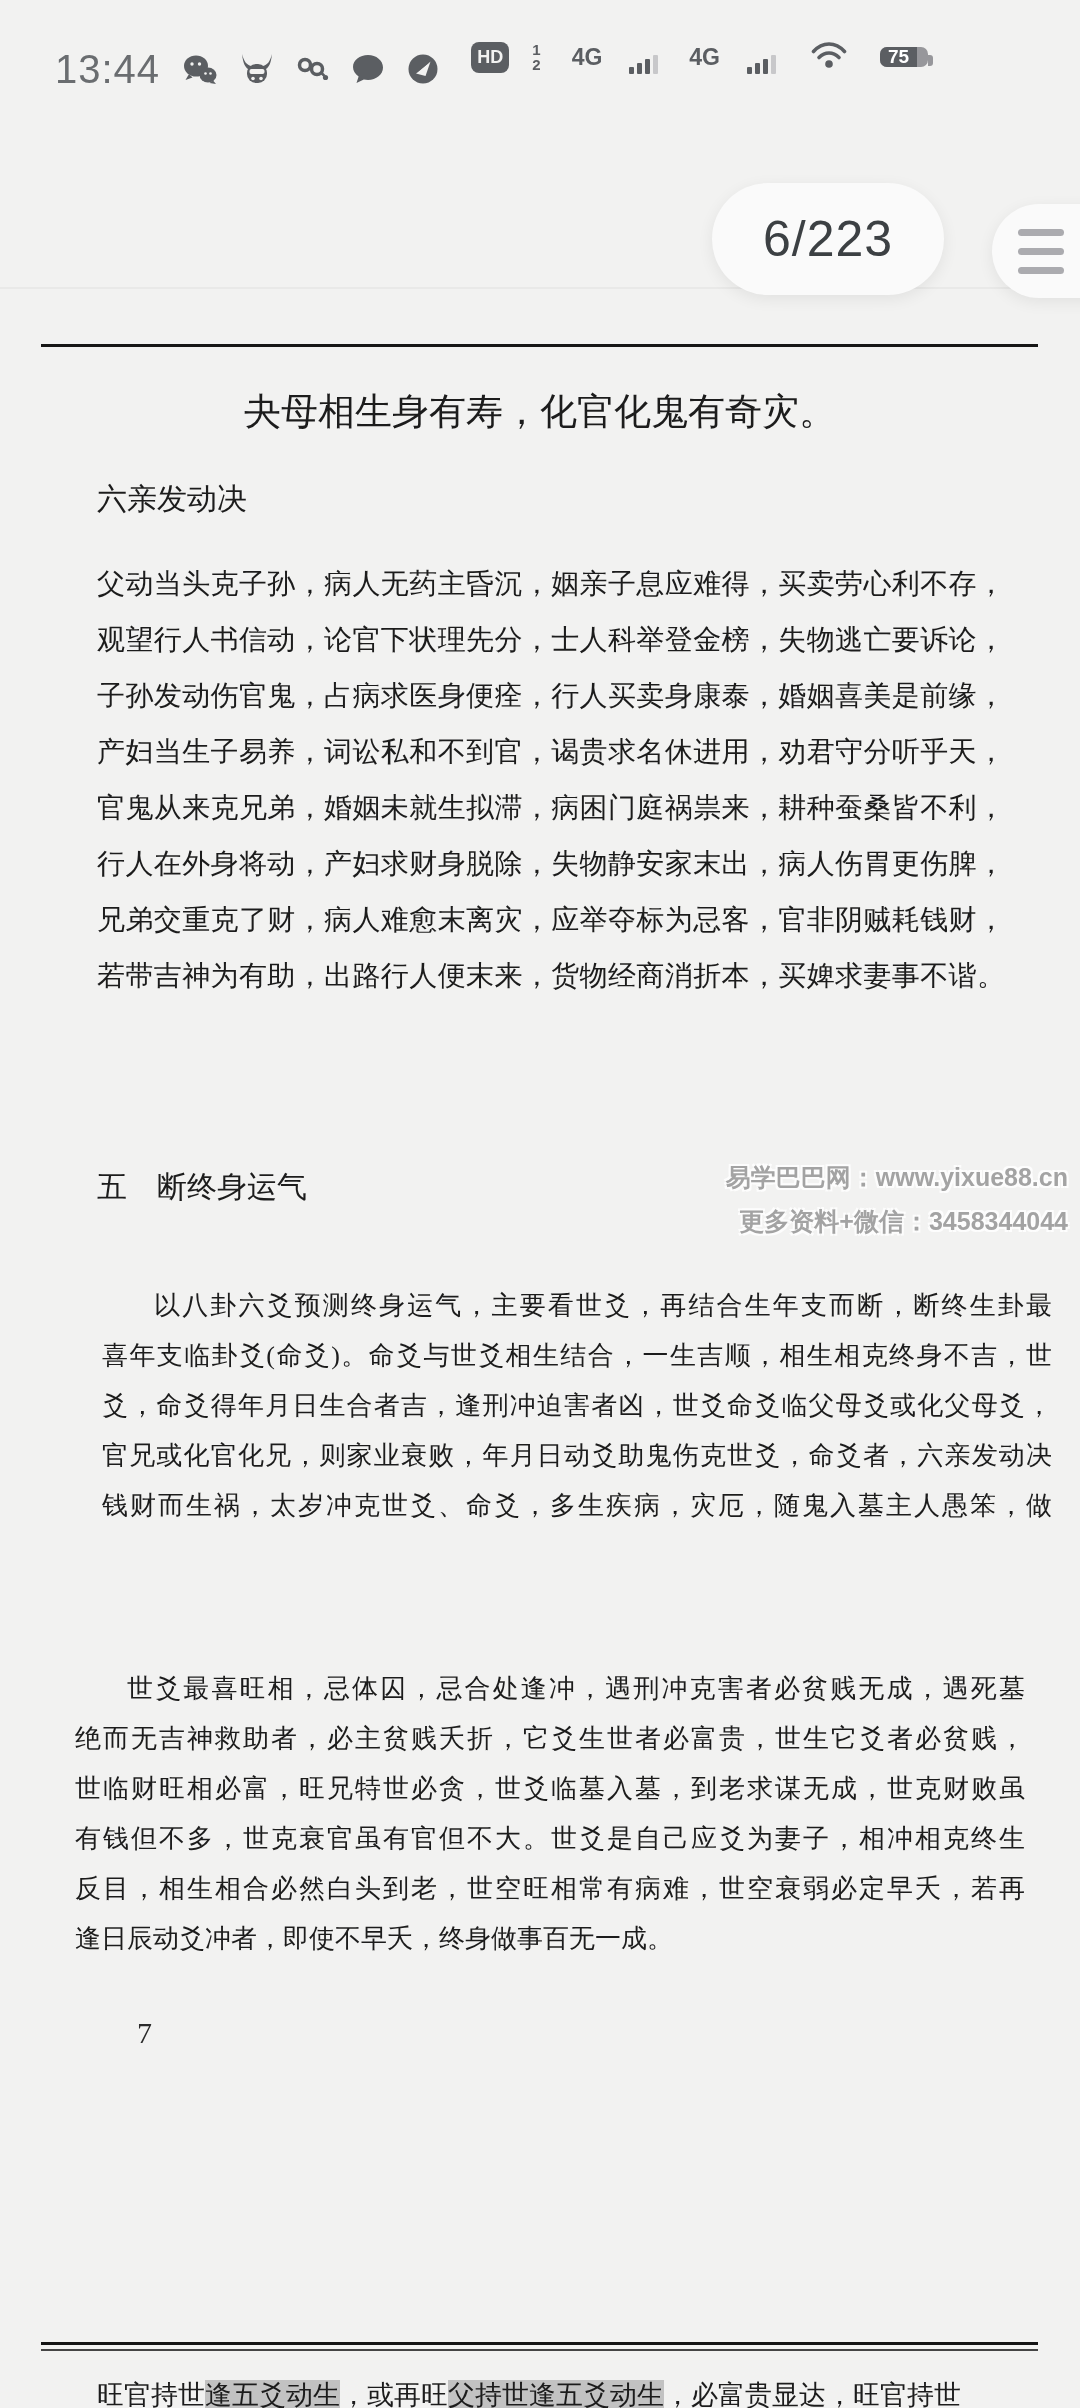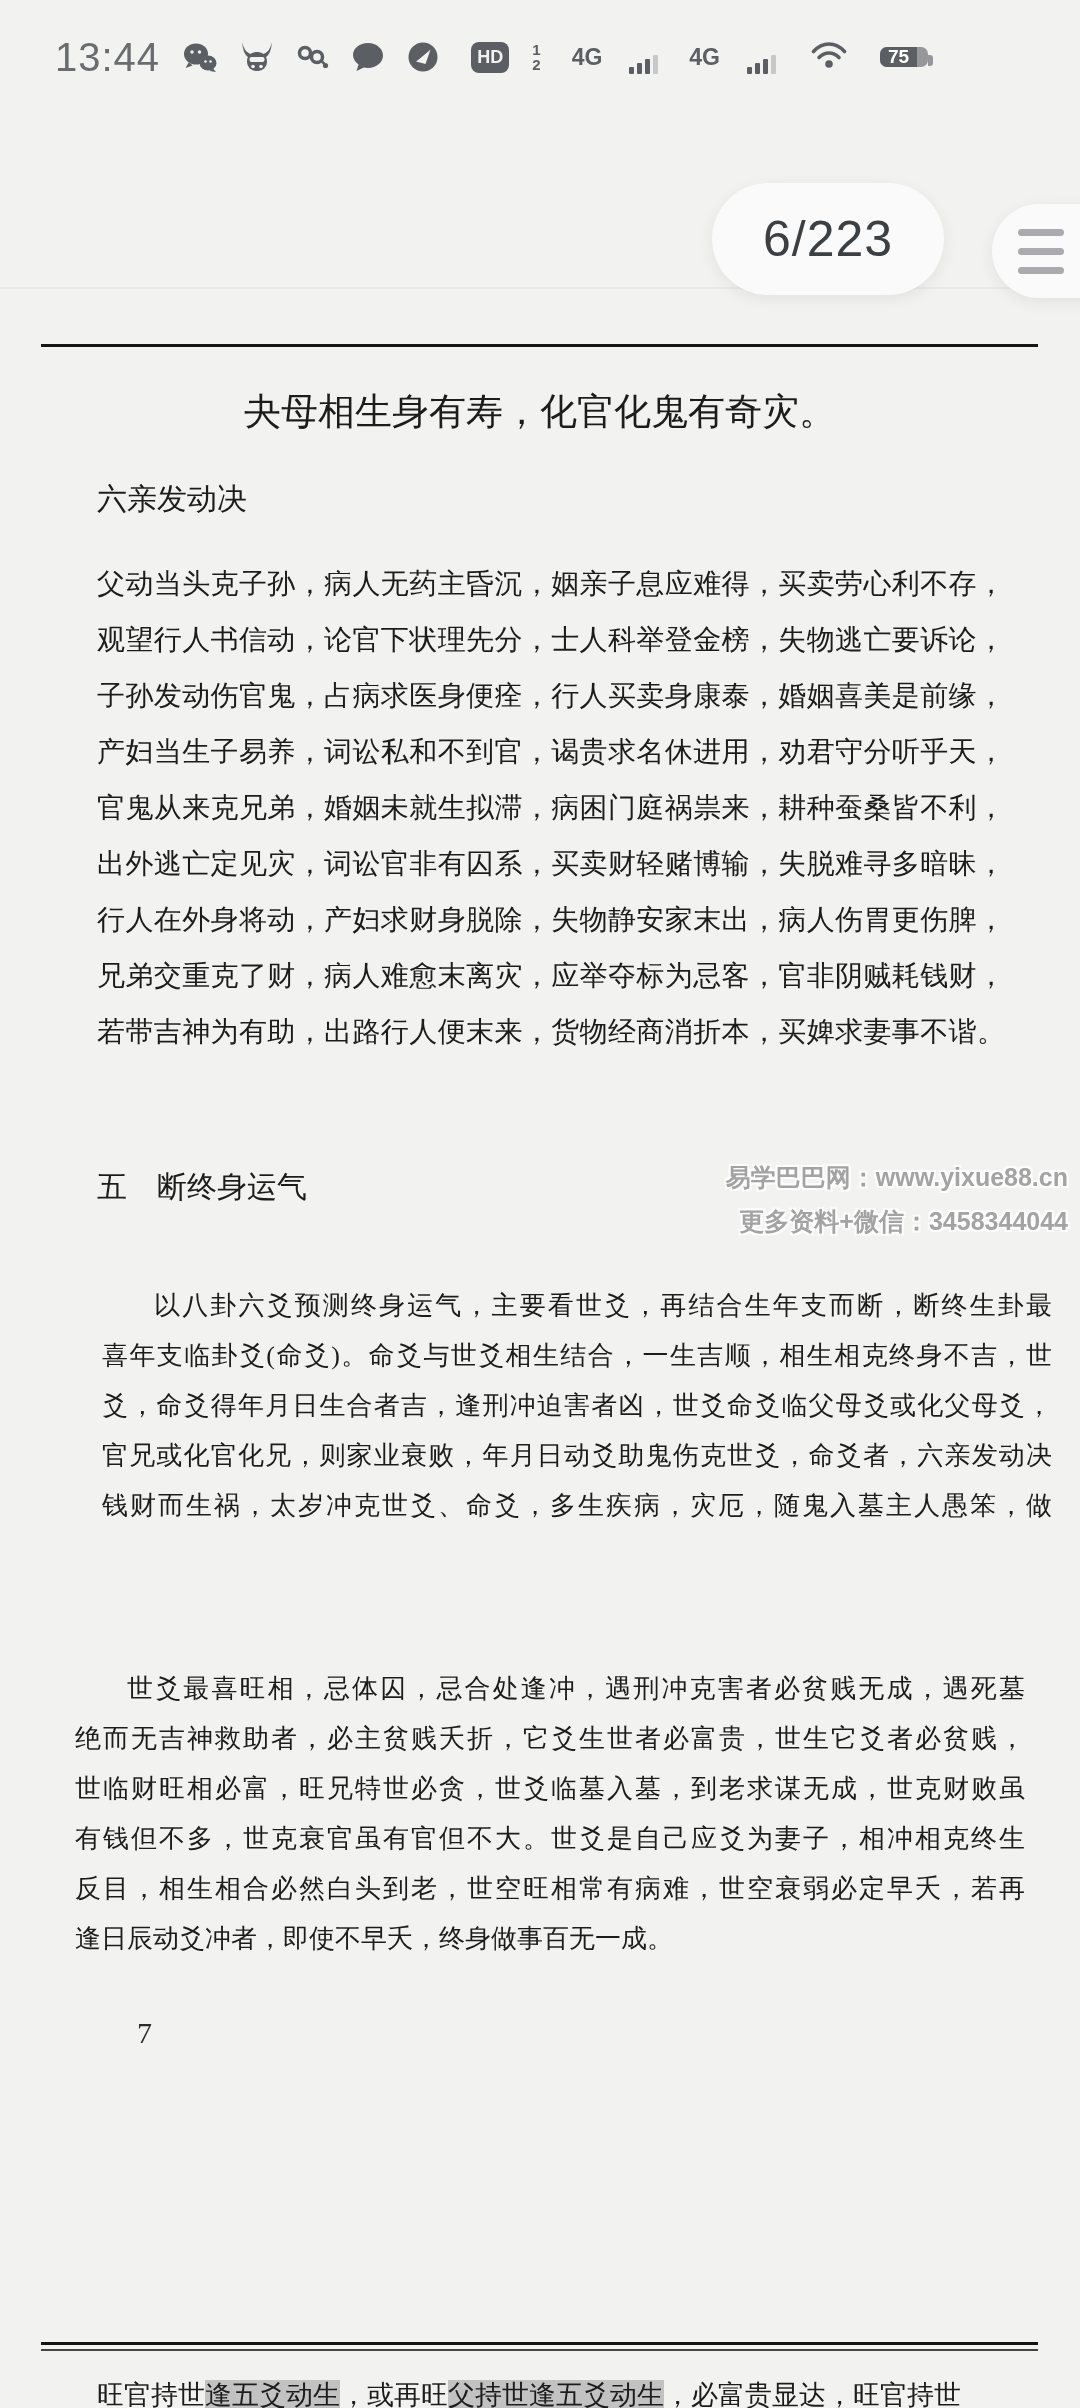--- a/index.html
+++ b/index.html
@@ -1,19 +1,19 @@
 <!DOCTYPE html>
 <html><head>
 <meta charset="utf-8">
 <style>
   html,body{margin:0;padding:0;background:#f2f2f1;}
   .screen{position:relative;width:1080px;height:2408px;background:#f2f2f1;overflow:hidden;
           font-family:"Liberation Serif","DejaVu Serif",serif;color:#1c1c1c;}
   
-  .sb-left{position:absolute;left:55px;top:32px;height:50px;display:flex;align-items:center;gap:23px;
+  .sb-left{position:absolute;left:55px;top:44px;height:50px;display:flex;align-items:center;gap:23px;
            font-family:"Liberation Sans","DejaVu Sans",sans-serif;}
   .sb-time{font-size:40px;color:#6a6d70;letter-spacing:1px;}
   .sb-left svg{display:block;}
   .sb-right{position:absolute;right:152px;top:32px;height:50px;display:flex;align-items:center;gap:27px;
             font-family:"Liberation Sans","DejaVu Sans",sans-serif;color:#5b5e62;}
   .hd-badge{width:38px;height:31px;border-radius:8px;background:#5b5e62;color:#f2f2f1;
             display:flex;align-items:center;justify-content:center;font-size:18px;font-weight:bold;}
   .sim-stack{display:flex;flex-direction:column;line-height:15px;font-size:15px;font-weight:bold;margin-left:-4px;}
   .net-label{font-size:23px;font-weight:bold;margin-left:4px;}
   .bars{display:inline-flex;align-items:flex-end;gap:3px;margin-top:14px;}
@@ -157,21 +157,20 @@
 
   <div class="top-rule"></div>
   <div class="couplet">夬母相生身有寿，化官化鬼有奇灾。</div>
   <div class="h1">六亲发动决</div>
   <div class="verse" id="verse">
       <div class="tline">父动当头克子孙，病人无药主昏沉，姻亲子息应难得，买卖劳心利不存，</div>
       <div class="tline">观望行人书信动，论官下状理先分，士人科举登金榜，失物逃亡要诉论，</div>
       <div class="tline">子孙发动伤官鬼，占病求医身便痊，行人买卖身康泰，婚姻喜美是前缘，</div>
       <div class="tline">产妇当生子易养，词讼私和不到官，谒贵求名休进用，劝君守分听乎天，</div>
       <div class="tline">官鬼从来克兄弟，婚姻未就生拟滞，病困门庭祸祟来，耕种蚕桑皆不利，</div>
-      <div class="tline">出外逃亡定见灾，词讼官非有囚系，买卖财轻赌博输，失脱难寻多暗昧，</div>
       <div class="tline">行人在外身将动，产妇求财身脱除，失物静安家末出，病人伤胃更伤脾，</div>
       <div class="tline">兄弟交重克了财，病人难愈末离灾，应举夺标为忌客，官非阴贼耗钱财，</div>
       <div class="tline">若带吉神为有助，出路行人便末来，货物经商消折本，买婢求妻事不谐。</div>
     </div>
   <div class="h2">五　断终身运气</div>
   <div class="watermark">
     <div>易学巴巴网：www.yixue88.cn</div>
     <div>更多资料+微信：3458344044</div>
   </div>
   <div class="para" id="para1">

